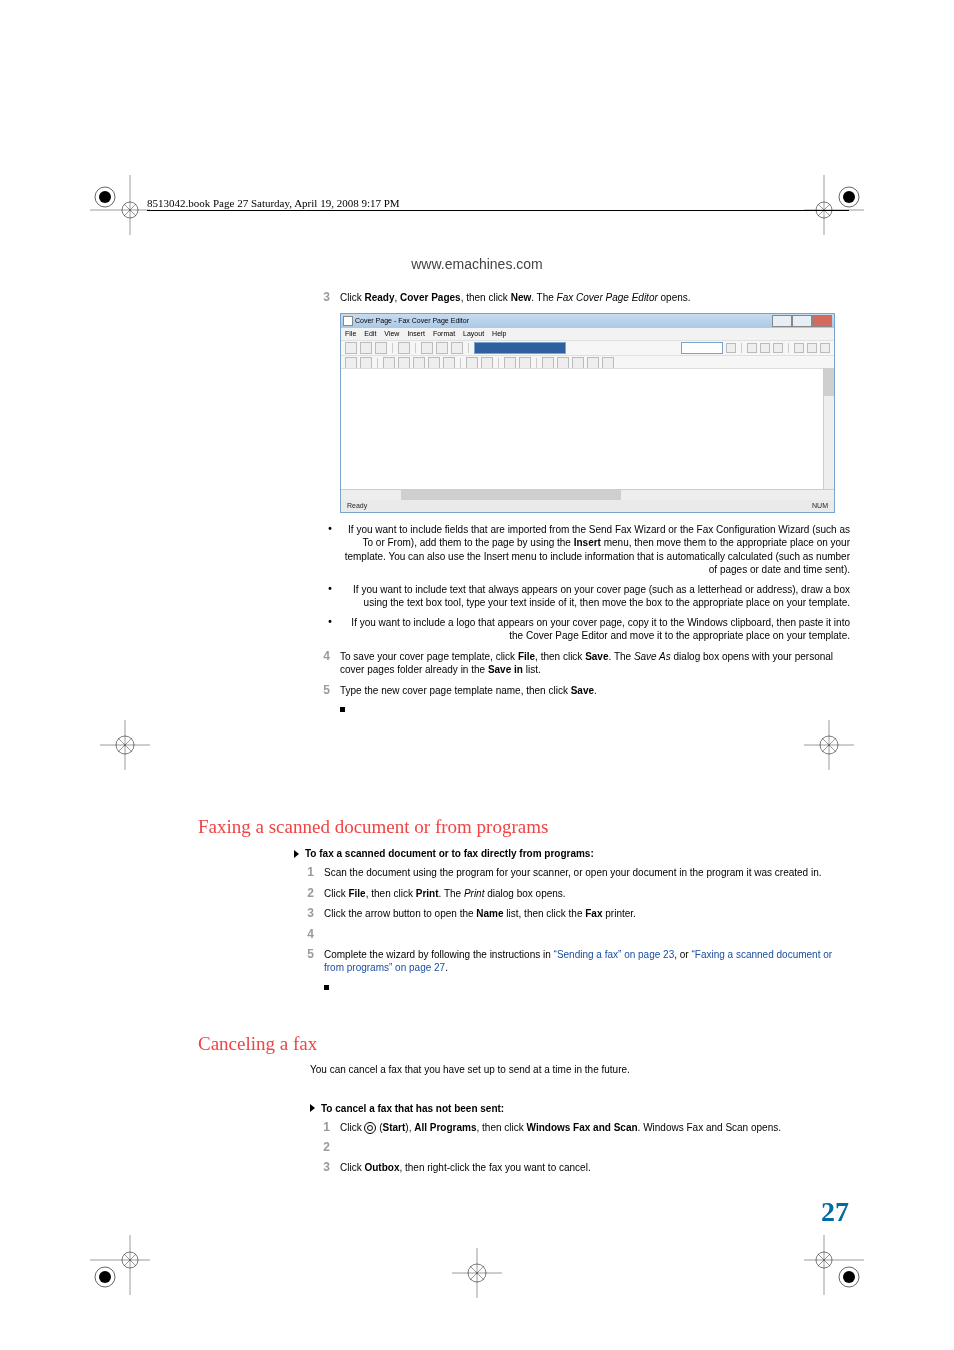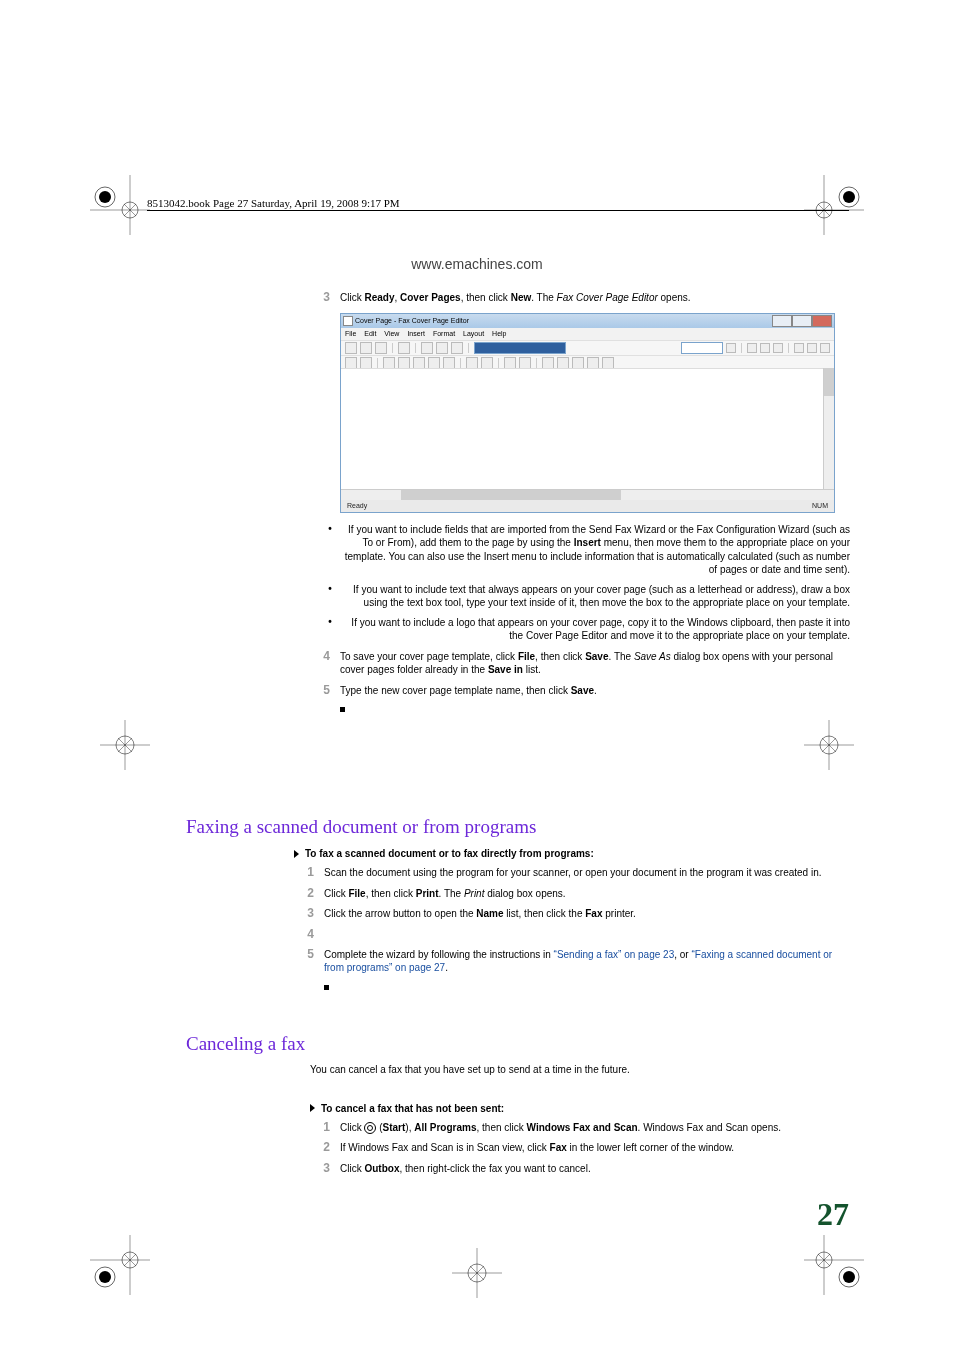--- a/index.html
+++ b/index.html
@@ -156,22 +156,22 @@
   .ss-status {
     position:absolute; left:0; right:0; bottom:0; height:12px;
     background:#eaeaea; font-size:7px; display:flex; align-items:center;
     justify-content:space-between; padding:0 6px; color:#222;
   }
   .end-square {
     width: 5px; height: 5px; background: #000; display:inline-block; margin-left: 30px;
   }
   .section-h {
     position: absolute;
-    left: 186px;
-    color: #6d28d9;
+    left: 198px;
+    color: #ef4444;
     font-family: Georgia, 'Times New Roman', serif;
     font-size: 19px;
     font-weight: 400;
   }
   .instr-head {
     display:flex; align-items:center; margin-bottom:6px; margin-top:4px;
   }
   .instr-head .tri {
     width:0; height:0; border-top:4px solid transparent; border-bottom:4px solid transparent;
     border-left:5px solid #000; margin-right:6px;
@@ -186,21 +186,21 @@
   .start-icon {
     display:inline-block; width:10px; height:10px; border-radius:50%;
     border:1px solid #000; position:relative; vertical-align:middle;
   }
   .start-icon::before {
     content:""; position:absolute; left:2px; top:2px; width:4px; height:4px; border-radius:50%;
     border:1px solid #000;
   }
   .page-num {
     position:absolute; right:105px; top:1196px;
-    color:#14532d; font-family: Georgia, serif; font-size:32px; font-weight:bold;
+    color:#0369a1; font-family: Georgia, serif; font-size:28px; font-weight:bold;
   }
 </style>
 </head>
 <body>
 
 <svg style="position:absolute;left:90px;top:175px" width="60" height="60">
   <circle cx="15" cy="22" r="10" fill="none" stroke="#000" stroke-width="0.6"></circle>
   <circle cx="15" cy="22" r="6" fill="#000"></circle>
   <line x1="40" y1="0" x2="40" y2="60" stroke="#000" stroke-width="0.4"></line>
   <line x1="0" y1="35" x2="60" y2="35" stroke="#000" stroke-width="0.4"></line>
@@ -434,23 +434,20 @@
     <div class="txt">To cancel a fax that has not been sent:</div>
   </div>
   <div class="step-row">
     <div class="step-num">1</div>
     <div class="step-body">
       <span>Click </span><span class="start-icon"></span><span> (</span><span class="bold">Start</span><span>), </span><span class="bold">All Programs</span><span>, then click </span><span class="bold">Windows Fax and Scan</span><span>. Windows Fax and Scan opens.</span>
     </div>
   </div>
   <div class="step-row">
     <div class="step-num">2</div>
-    <div class="step-body">
-      <span>If Windows Fax and Scan is in Scan view, click </span><span class="bold">Fax</span><span> in the lower left corner of the window.</span>
-    </div>
   </div>
   <div class="step-row">
     <div class="step-num">3</div>
     <div class="step-body">
       <span>Click </span><span class="bold">Outbox</span><span>, then right-click the fax you want to cancel.</span>
     </div>
   </div>
 </div>
 
 <div class="page-num">27</div>

